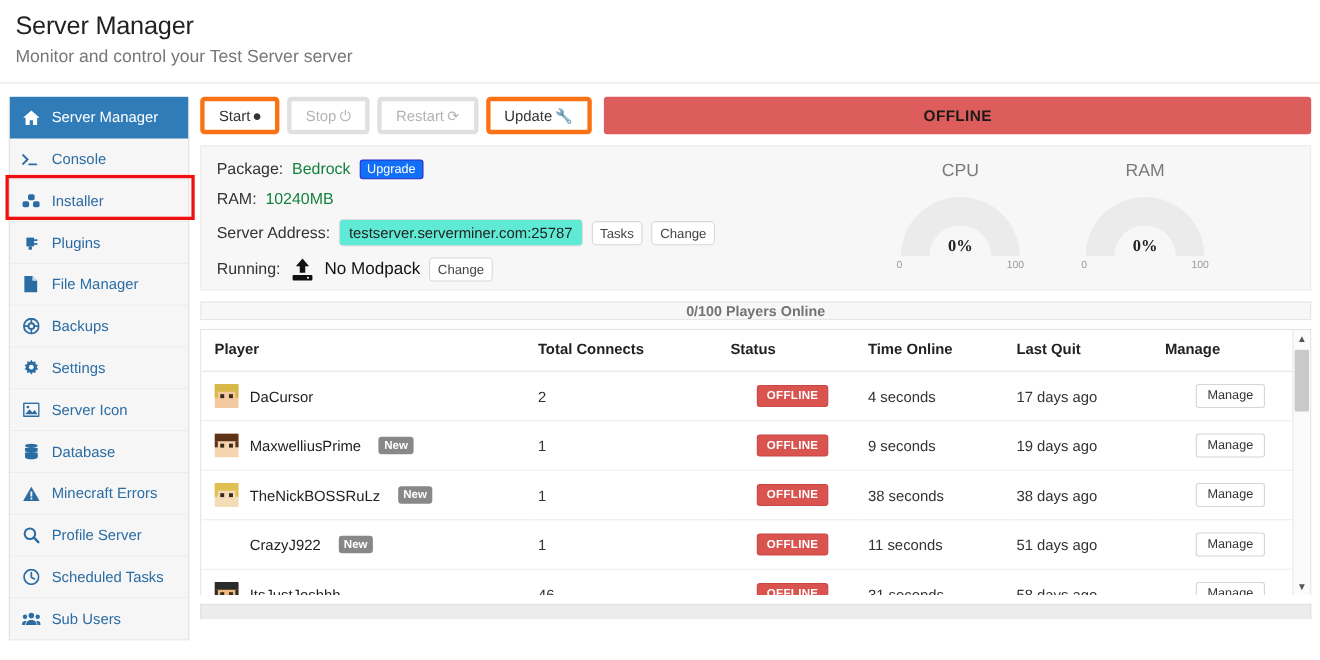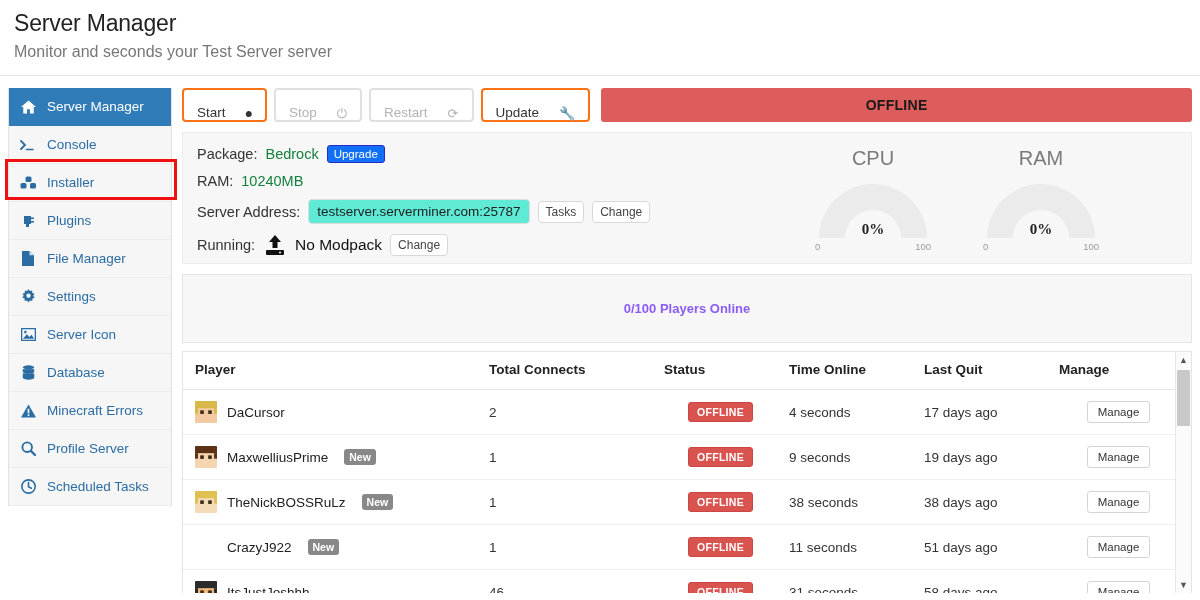--- a/index.html
+++ b/index.html
@@ -68,23 +68,23 @@
     pointer-events: none;
     z-index: 5;
   }
 
   
   #content { flex: 1 1 auto; padding-left: 10px; min-width: 0; }
 
   
   #action-bar { display: flex; align-items: stretch; gap: 7px; height: 34px; }
   .act-btn {
-    border: 2px solid #f97316; background: #fff;
+    border: 4px solid #f97316; background: #fff;
     border-radius: 4px; font-size: 13.5px; color: #333;
-    padding: 0 13px; display: flex; align-items: flex-end; gap: 20px;
+    padding: 0 13px; display: flex; align-items: center; gap: 3px;
     cursor: pointer; white-space: nowrap;
   }
   .act-btn.disabled { color: #b3b3b3; border-color: #e0e0e0; cursor: default; }
   .act-btn .g { font-size: 13px; line-height: 1; }
   #status-banner {
     flex: 1 1 auto; margin-left: 4px;
     background: #dd5c5c; border-radius: 3px;
     display: flex; align-items: center; justify-content: center;
     font-size: 14px; font-weight: bold; color: #1a1a1a;
     letter-spacing: 0.3px;
@@ -120,41 +120,41 @@
     border: 1px solid #d8d8d8; background: #fff; border-radius: 4px;
     font-size: 12px; color: #444; padding: 3px 7px; cursor: pointer;
   }
   .upload-ico { display: inline-flex; align-items: center; }
   .modpack-name { font-size: 15.5px; color: #111; }
 
   
   #gauges { display: flex; gap: 44px; padding-right: 74px; padding-top: 2px; }
   .gauge { width: 124px; text-align: center; }
   .gauge-title {
-    font-size: 20px; color: #7a7a7a; margin-bottom: 2px;
+    font-size: 16px; color: #7a7a7a; margin-bottom: 2px;
   }
   .gauge-body { position: relative; width: 124px; height: 68px; }
   .gauge-body svg { display: block; }
   .gauge-pct {
     position: absolute; left: 0; right: 0; bottom: 2px;
     font-family: "Liberation Serif", serif;
     font-size: 15px; font-weight: bold; color: #222;
   }
   .gauge-scale {
     display: flex; justify-content: space-between;
     font-size: 9.5px; color: #9a9a9a; margin-top: 1px;
     padding: 0 4px;
   }
 
   
   #players-bar {
     margin-top: 10px;
     background: #f7f7f7; border: 1px solid #e6e6e6;
     text-align: center; font-size: 13px; font-weight: bold;
-    color: #8b5cf6; padding: 26px 0;
+    color: #737373; padding: 0 0;
   }
 
   
   #table-wrap {
     margin-top: 8px;
     border: 1px solid #e4e4e4; border-bottom: none;
     position: relative; background: #fff;
     height: 242px; overflow: hidden;
   }
   table#players-table { width: 1001px; border-collapse: collapse; table-layout: fixed; }
@@ -220,21 +220,21 @@
   #bottom-panel {
     margin-top: 8px; height: 14px;
     background: #ececec; border: 1px solid #e2e2e2; border-bottom: none;
   }
 </style>
 </head>
 <body>
 
 <div id="page-header">
   <h1 id="page-title">Server Manager</h1>
-  <div id="page-subtitle">Monitor and seconds your Test Server server</div>
+  <div id="page-subtitle">Monitor and control your Test Server server</div>
 </div>
 <div id="header-rule"></div>
 
 <div id="layout">
 
   <nav id="sidebar">
     <div id="nav-list">
         <div class="nav-item active">
           <span class="nav-ico">
             <svg width="15" height="14" viewBox="0 0 16 14">
@@ -274,20 +274,30 @@
           <span>Plugins</span>
         </div>
         <div class="nav-item">
           <span class="nav-ico">
             <svg width="12" height="15" viewBox="0 0 12 15">
               <path d="M0 0 H7.5 L12 4.3 V15 H0 Z" fill="currentColor"></path>
               <path d="M7.5 0 L12 4.3 H7.5 Z" fill="#cfe0ee"></path>
             </svg>
           </span>
           <span>File Manager</span>
+        </div>
+        <div class="nav-item">
+          <span class="nav-ico">
+            <svg width="15" height="15" viewBox="0 0 16 16">
+              <circle cx="8" cy="8" r="7.2" fill="none" stroke="currentColor" stroke-width="1.8"></circle>
+              <circle cx="8" cy="8" r="2.8" fill="none" stroke="currentColor" stroke-width="1.8"></circle>
+              <path d="M8 0.8 V5.2 M8 10.8 V15.2 M0.8 8 H5.2 M10.8 8 H15.2" stroke="currentColor" stroke-width="1.6"></path>
+            </svg>
+          </span>
+          <span>Backups</span>
         </div>
         <div class="nav-item">
           <span class="nav-ico">
             <svg width="15" height="15" viewBox="0 0 16 16">
               <path d="M8 0 L9.4 2.2 L11.9 1.6 L12 4.2 L14.4 5.1 L13.1 7.2 L14.6 9.3 L12.2 10.2 L12 12.8 L9.5 12.2 L8 14.4 L6.5 12.2 L4 12.8 L3.8 10.2 L1.4 9.3 L2.9 7.2 L1.6 5.1 L4 4.2 L4.1 1.6 L6.6 2.2 Z" fill="currentColor"></path>
               <circle cx="8" cy="7.2" r="2.3" fill="#f6f6f6"></circle>
             </svg>
           </span>
           <span>Settings</span>
         </div>
@@ -335,20 +345,33 @@
           <span>Profile Server</span>
         </div>
         <div class="nav-item">
           <span class="nav-ico">
             <svg width="15" height="15" viewBox="0 0 16 16">
               <circle cx="8" cy="8" r="7.1" fill="none" stroke="currentColor" stroke-width="1.7"></circle>
               <path d="M8 3.9 V8.3 L11 9.9" stroke="currentColor" stroke-width="1.7" fill="none" stroke-linecap="round"></path>
             </svg>
           </span>
           <span>Scheduled Tasks</span>
+        </div>
+        <div class="nav-item">
+          <span class="nav-ico">
+            <svg width="17" height="13" viewBox="0 0 18 13">
+              <circle cx="9" cy="3.4" r="2.7" fill="currentColor"></circle>
+              <path d="M3.8 12.6 C3.8 9.4 6.1 7.6 9 7.6 C11.9 7.6 14.2 9.4 14.2 12.6 Z" fill="currentColor"></path>
+              <circle cx="2.9" cy="4.6" r="2.1" fill="currentColor"></circle>
+              <path d="M0 12.6 C0 10.2 1 8.7 2.9 8.7 C3.5 8.7 4 8.8 4.4 9 C3.6 9.9 3.1 11.1 3.05 12.6 Z" fill="currentColor"></path>
+              <circle cx="15.1" cy="4.6" r="2.1" fill="currentColor"></circle>
+              <path d="M18 12.6 C18 10.2 17 8.7 15.1 8.7 C14.5 8.7 14 8.8 13.6 9 C14.4 9.9 14.9 11.1 14.95 12.6 Z" fill="currentColor"></path>
+            </svg>
+          </span>
+          <span>Sub Users</span>
         </div>
       </div>
     <div id="highlight-box"></div>
   </nav>
 
   <main id="content">
 
     <div id="action-bar">
       <button class="act-btn">
         <span>Start</span>

